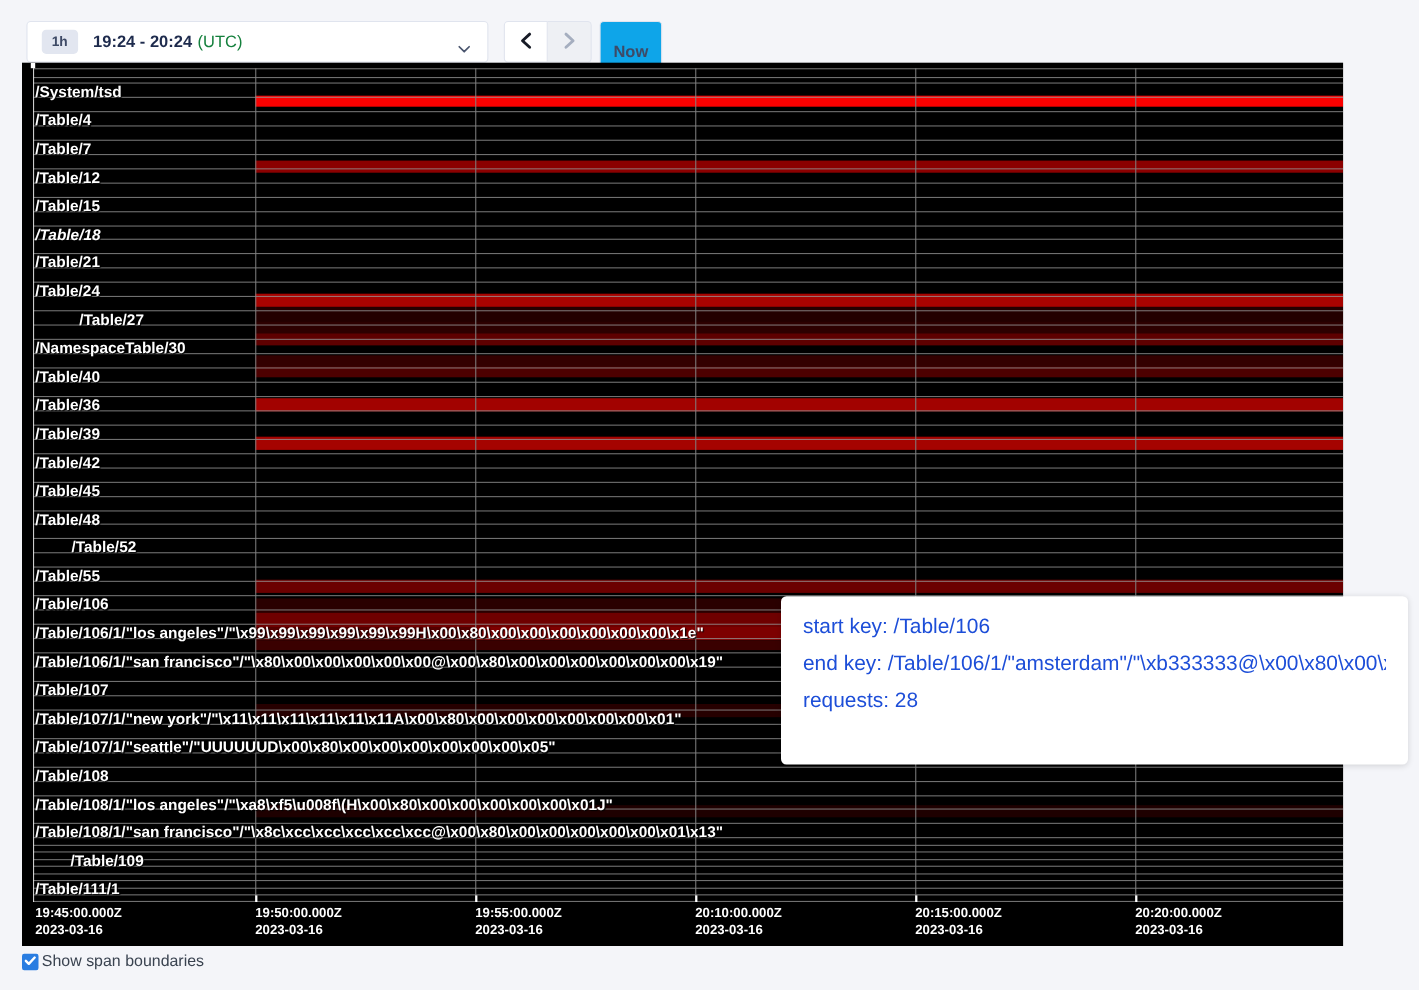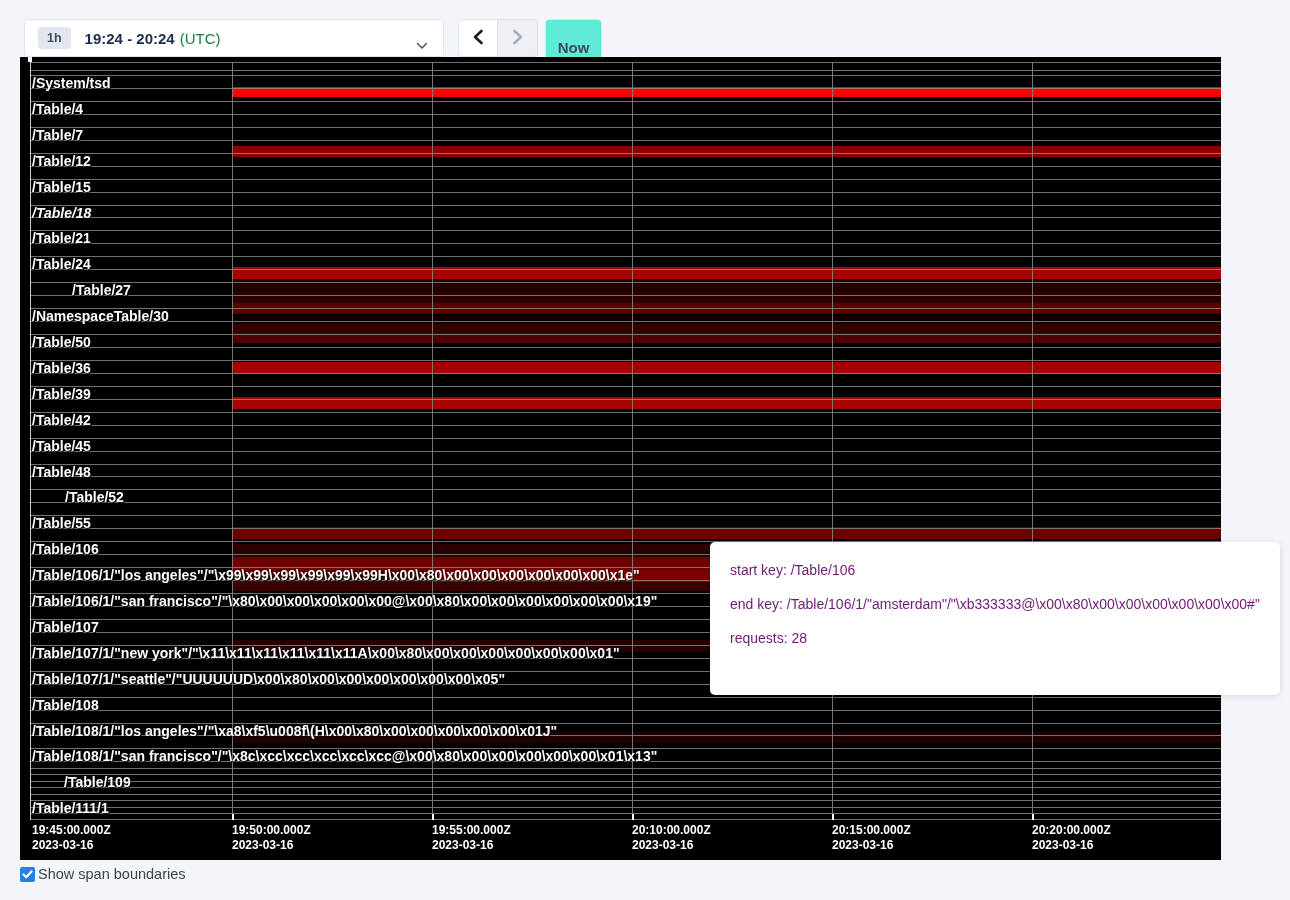--- a/index.html
+++ b/index.html
@@ -25,21 +25,21 @@
   .range-chevron{position:absolute;right:15px;top:16px;}
   .nav-group{left:458px;top:19px;height:38px;display:flex;}
   .nav-btn{
     width:40px;height:38px;box-sizing:border-box;border:1px solid #e0e4ee;
     display:flex;align-items:center;justify-content:center;background:#fff;padding:0;
   }
   .nav-prev{border-radius:4px 0 0 4px;cursor:pointer;}
   .nav-next{border-radius:0 4px 4px 0;background:#eef0f4;border-left:none;}
   .now-btn{
     left:545px;top:19px;width:57px;height:56px;box-sizing:border-box;
-    background:#5eead4;border:1px solid #e0e4ee;border-radius:4px;
+    background:#0ea5e9;border:1px solid #e0e4ee;border-radius:4px;
     font-size:15px;font-weight:600;color:#3e4a66;cursor:pointer;
     display:flex;align-items:center;justify-content:center;
     font-family:"Liberation Sans","DejaVu Sans",sans-serif;
   }
   
   #heatmap{
     left:20px;top:57px;width:1201px;height:803px;background:#000;overflow:hidden;
   }
   .row-label{
     position:absolute;color:#fff;font-size:14px;font-weight:bold;
@@ -48,21 +48,21 @@
   .axis-time,.axis-date{
     position:absolute;color:#fff;font-size:12px;font-weight:600;white-space:nowrap;z-index:3;
   }
   
   .tooltip{
     left:710px;top:542px;width:570px;height:153px;box-sizing:border-box;
     background:#fff;border-radius:5px;box-shadow:0 1px 6px rgba(0,0,0,.14);
     padding:11px 20px;z-index:10;
   }
   .tooltip div{
-    font-size:14px;color:#701a75;line-height:34px;white-space:nowrap;overflow:hidden;
+    font-size:19px;color:#1d4ed8;line-height:34px;white-space:nowrap;overflow:hidden;
   }
   
   .checkbox-row{left:20px;top:866px;display:flex;align-items:center;cursor:pointer;}
   .checkbox-box{
     width:15px;height:15px;background:#2a7de1;border-radius:2px;
     display:flex;align-items:center;justify-content:center;flex:none;
   }
   .checkbox-label{font-size:14.5px;color:#3a4350;margin-left:3px;}
 </style>
 </head>
@@ -192,21 +192,21 @@
     <div class="row-label" style="position: absolute; left: 12px; top: 20px; z-index: 3;">/System/tsd</div>
     <div class="row-label" style="position: absolute; left: 12px; top: 46px; z-index: 3;">/Table/4</div>
     <div class="row-label" style="position: absolute; left: 12px; top: 72px; z-index: 3;">/Table/7</div>
     <div class="row-label" style="position: absolute; left: 12px; top: 98px; z-index: 3;">/Table/12</div>
     <div class="row-label" style="position: absolute; left: 12px; top: 124px; z-index: 3;">/Table/15</div>
     <div class="row-label" style="position: absolute; left: 12px; top: 150px; z-index: 3; font-style: italic;">/Table/18</div>
     <div class="row-label" style="position: absolute; left: 12px; top: 175px; z-index: 3;">/Table/21</div>
     <div class="row-label" style="position: absolute; left: 12px; top: 201px; z-index: 3;">/Table/24</div>
     <div class="row-label" style="position: absolute; left: 12px; top: 227px; z-index: 3; padding-left: 40px;">/Table/27</div>
     <div class="row-label" style="position: absolute; left: 12px; top: 253px; z-index: 3;">/NamespaceTable/30</div>
-    <div class="row-label" style="position: absolute; left: 12px; top: 279px; z-index: 3;">/Table/50</div>
+    <div class="row-label" style="position: absolute; left: 12px; top: 279px; z-index: 3;">/Table/40</div>
     <div class="row-label" style="position: absolute; left: 12px; top: 305px; z-index: 3;">/Table/36</div>
     <div class="row-label" style="position: absolute; left: 12px; top: 331px; z-index: 3;">/Table/39</div>
     <div class="row-label" style="position: absolute; left: 12px; top: 357px; z-index: 3;">/Table/42</div>
     <div class="row-label" style="position: absolute; left: 12px; top: 383px; z-index: 3;">/Table/45</div>
     <div class="row-label" style="position: absolute; left: 12px; top: 409px; z-index: 3;">/Table/48</div>
     <div class="row-label" style="position: absolute; left: 12px; top: 434px; z-index: 3; padding-left: 33px;">/Table/52</div>
     <div class="row-label" style="position: absolute; left: 12px; top: 460px; z-index: 3;">/Table/55</div>
     <div class="row-label" style="position: absolute; left: 12px; top: 486px; z-index: 3;">/Table/106</div>
     <div class="row-label" style="position: absolute; left: 12px; top: 512px; z-index: 3;">/Table/106/1/"los angeles"/"\x99\x99\x99\x99\x99\x99H\x00\x80\x00\x00\x00\x00\x00\x00\x1e"</div>
     <div class="row-label" style="position: absolute; left: 12px; top: 538px; z-index: 3;">/Table/106/1/"san francisco"/"\x80\x00\x00\x00\x00\x00@\x00\x80\x00\x00\x00\x00\x00\x00\x19"</div>

